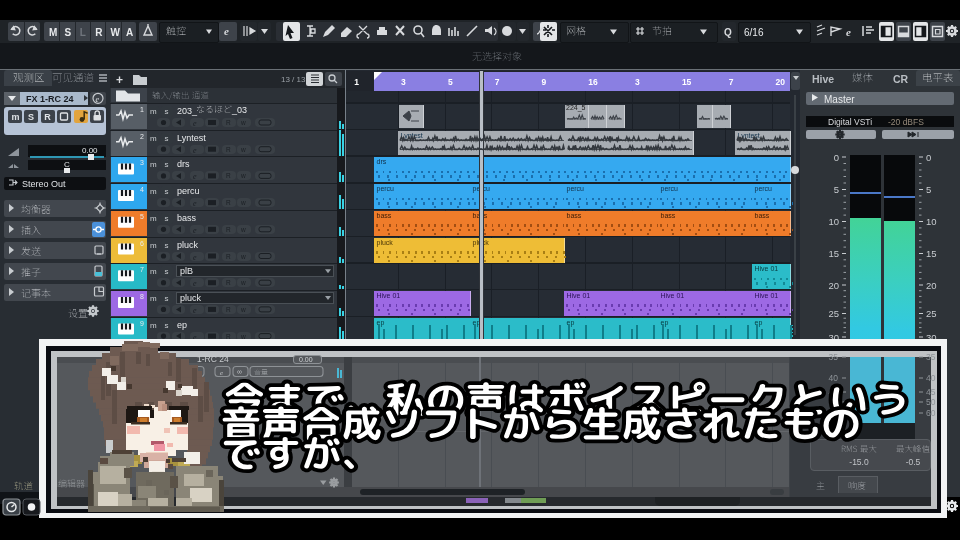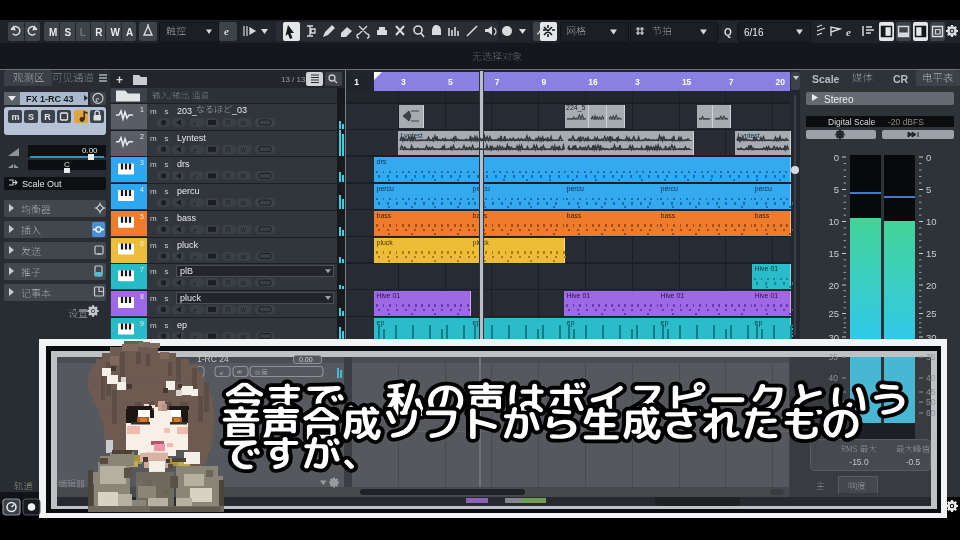--- a/index.html
+++ b/index.html
@@ -47,41 +47,41 @@
 <div class="a" style="left:738px;top:22px;width:71px;height:19px;background:#1b1f23;border-radius:2px;border:1px solid #111417"></div>
 <div class="lbl" style="left:744px;top:27px;font-size:10px;color:#e8eaec;font-weight:normal;">6/16</div>
 <div class="a" style="left:879px;top:22px;width:15px;height:19px;background:#e4e6e8;border-radius:2px;"></div>
 <div class="a" style="left:896px;top:22px;width:15px;height:19px;background:#3e434a;border-radius:2px;"></div>
 <div class="a" style="left:913px;top:22px;width:15px;height:19px;background:#e4e6e8;border-radius:2px;"></div>
 <div class="a" style="left:930px;top:22px;width:15px;height:19px;background:#3e434a;border-radius:2px;"></div>
 <div class="a" style="left:4px;top:70px;width:48px;height:16px;background:#3a4047;border-radius:3px 3px 0 0"></div>
 <div class="lbl" style="left:95px;top:73px;font-size:10px;color:#b0b5ba;font-weight:bold;"></div>
 <div class="a" style="left:4px;top:92px;width:16px;height:13px;background:#5b6168"></div>
 <div class="a" style="left:20px;top:92px;width:68px;height:13px;background:#a9b9cb"></div>
-<div class="lbl" style="left:26px;top:94px;font-size:9px;color:#181c22;font-weight:bold;">FX 1-RC 43</div>
+<div class="lbl" style="left:26px;top:94px;font-size:9px;color:#181c22;font-weight:bold;">FX 1-RC 24</div>
 <div class="a" style="left:90px;top:92px;width:16px;height:13px;background:#3e434a;border-radius:2px;"></div>
 <div class="a" style="left:4px;top:107px;width:102px;height:28px;background:#b6c3d6;border-radius:3px"></div>
 <div class="a" style="left:8.0px;top:110px;width:14px;height:13px;background:#3c424a;border-radius:2px"></div>
 <div class="lbl" style="left:11.5px;top:111.5px;font-size:9px;color:#dfe2e5;font-weight:bold;">m</div>
 <div class="a" style="left:24.4px;top:110px;width:14px;height:13px;background:#3c424a;border-radius:2px"></div>
 <div class="lbl" style="left:27.9px;top:111.5px;font-size:9px;color:#dfe2e5;font-weight:bold;">S</div>
 <div class="a" style="left:40.8px;top:110px;width:14px;height:13px;background:#3c424a;border-radius:2px"></div>
 <div class="lbl" style="left:44.3px;top:111.5px;font-size:9px;color:#dfe2e5;font-weight:bold;">R</div>
 <div class="a" style="left:57.199999999999996px;top:110px;width:14px;height:13px;background:#3c424a;border-radius:2px"></div>
 <div class="a" style="left:73.6px;top:110px;width:14px;height:13px;background:#e2a43e;border-radius:2px"></div>
 <div class="a" style="left:90.0px;top:110px;width:14px;height:13px;background:#3c424a;border-radius:2px"></div>
 <div class="a" style="left:28px;top:145px;width:78px;height:12px;background:#0d0f12"></div>
 <div class="lbl" style="left:82px;top:146px;font-size:8px;color:#dfe2e5;font-weight:normal;">0.00</div>
 <div class="a" style="left:30px;top:156px;width:74px;height:2px;background:#2f97b4"></div>
 <div class="a" style="left:88px;top:153.5px;width:6px;height:7px;background:#e8eaec"></div>
 <div class="a" style="left:28px;top:160px;width:78px;height:10px;background:#0d0f12"></div>
 <div class="lbl" style="left:64px;top:160px;font-size:8px;color:#dfe2e5;font-weight:normal;">C</div>
 <div class="a" style="left:64px;top:168px;width:6px;height:5px;background:#e8eaec"></div>
 <div class="a" style="left:4px;top:177px;width:102px;height:13px;background:#0d0f12;border-radius:2px"></div>
-<div class="lbl" style="left:22px;top:179px;font-size:9px;color:#dfe2e5;font-weight:normal;">Scale Out</div>
+<div class="lbl" style="left:22px;top:179px;font-size:9px;color:#dfe2e5;font-weight:normal;">Stereo Out</div>
 <div class="a" style="left:4px;top:200px;width:102px;height:17px;background:#42474e;border-radius:2px"></div>
 <div class="a" style="left:4px;top:221px;width:102px;height:17px;background:#42474e;border-radius:2px"></div>
 <div class="a" style="left:4px;top:242px;width:102px;height:17px;background:#42474e;border-radius:2px"></div>
 <div class="a" style="left:4px;top:263px;width:102px;height:17px;background:#42474e;border-radius:2px"></div>
 <div class="a" style="left:4px;top:284px;width:102px;height:17px;background:#42474e;border-radius:2px"></div>
 <div class="a" style="left:92px;top:222px;width:13px;height:15px;background:#4a90d9;border-radius:2px"></div>
 <div class="a" style="left:110px;top:70px;width:235px;height:18px;background:#22262b"></div>
 <div class="lbl" style="left:116px;top:73px;font-size:12px;color:#d8dadd;font-weight:bold;">+</div>
 <div class="a" style="left:306px;top:72px;width:17px;height:14px;background:#d2d5d8;border-radius:2px;"></div>
 <div class="a" style="left:325px;top:72px;width:17px;height:14px;background:#3e434a;border-radius:2px;"></div>
@@ -432,26 +432,26 @@
 <div class="lbl" style="left:660.5px;top:318.6px;font-size:7px;color:#073a40;font-weight:normal;">ep</div>
 <div class="a" style="left:752px;top:317.6px;width:38px;height:25px;background:#2bbcc9;border-right:1px solid rgba(255,255,255,.45)">
       <div style="position:absolute;left:4px;top:30%;width:97%;height:55%;background:repeating-linear-gradient(90deg,#0f7e8a 0,#0f7e8a 2px,transparent 2px,transparent 17px),repeating-linear-gradient(0deg,transparent 0,transparent 2px,#2bbcc9 2px,#2bbcc9 3.5px)"></div>
       <div style="position:absolute;left:9px;top:45%;width:95%;height:40%;background:repeating-linear-gradient(90deg,#0f7e8a 0,#0f7e8a 2px,transparent 2px,transparent 29px)"></div>
     </div>
 <div class="lbl" style="left:754.5px;top:318.6px;font-size:7px;color:#073a40;font-weight:normal;">ep</div>
 <div class="a" style="left:479px;top:71px;width:3px;height:426px;background:#b9bfc6;border-left:1px solid #30343a;border-right:1px solid #30343a"></div>
 <div class="a" style="left:794px;top:95px;width:2px;height:240px;background:#3a4046"></div>
 <div class="a" style="left:791px;top:166px;width:8px;height:8px;background:#d8dadd;border-radius:4px"></div>
 <div class="a" style="left:916px;top:70px;width:44px;height:16px;background:#3c4248;border-radius:3px 3px 0 0"></div>
-<div class="lbl" style="left:812px;top:73px;font-size:10.5px;color:#b9bec3;font-weight:bold;">Scale</div>
+<div class="lbl" style="left:812px;top:73px;font-size:10.5px;color:#b9bec3;font-weight:bold;">Hive</div>
 <div class="lbl" style="left:893px;top:73px;font-size:10.5px;color:#b9bec3;font-weight:bold;">CR</div>
 <div class="a" style="left:806px;top:92px;width:148px;height:13px;background:#636a72;border-radius:2px"></div>
-<div class="lbl" style="left:824px;top:93.5px;font-size:10px;color:#e8eaec;font-weight:normal;">Stereo</div>
+<div class="lbl" style="left:824px;top:93.5px;font-size:10px;color:#e8eaec;font-weight:normal;">Master</div>
 <div class="a" style="left:806px;top:116px;width:148px;height:11px;background:#0a0c0e"></div>
-<div class="lbl" style="left:828px;top:117px;font-size:8.5px;color:#d8dadd;font-weight:normal;">Digital Scale</div>
+<div class="lbl" style="left:828px;top:117px;font-size:8.5px;color:#d8dadd;font-weight:normal;">Digital VSTi</div>
 <div class="lbl" style="left:888px;top:117px;font-size:8.5px;color:#94897a;font-weight:normal;">-20 dBFS</div>
 <div class="a" style="left:806px;top:130px;width:70px;height:9px;background:#9ba1a8;border-radius:2px;"></div>
 <div class="a" style="left:882px;top:130px;width:72px;height:9px;background:#9ba1a8;border-radius:2px;"></div>
 <div class="a" style="left:850px;top:155px;width:31px;height:342px;background:#07090b"></div>
 <div class="a" style="left:884px;top:155px;width:31px;height:342px;background:#07090b"></div>
 <div class="a" style="left:850px;top:218px;width:31px;height:206px;background:linear-gradient(180deg,#42d397 0,#3bcfc0 60px,#32c9e2 110px,#2fc8ea 200px)"></div>
 <div class="a" style="left:884px;top:221px;width:31px;height:203px;background:linear-gradient(180deg,#42d397 0,#3bcfc0 60px,#32c9e2 110px,#2fc8ea 200px)"></div>
 <div class="a" style="left:850px;top:192px;width:31px;height:2px;background:#4a78c8"></div>
 <div class="a" style="left:884px;top:196px;width:31px;height:2px;background:#4a78c8"></div>
 <div class="a" style="left:850px;top:347px;width:65px;height:2px;background:#3a70c0"></div>

